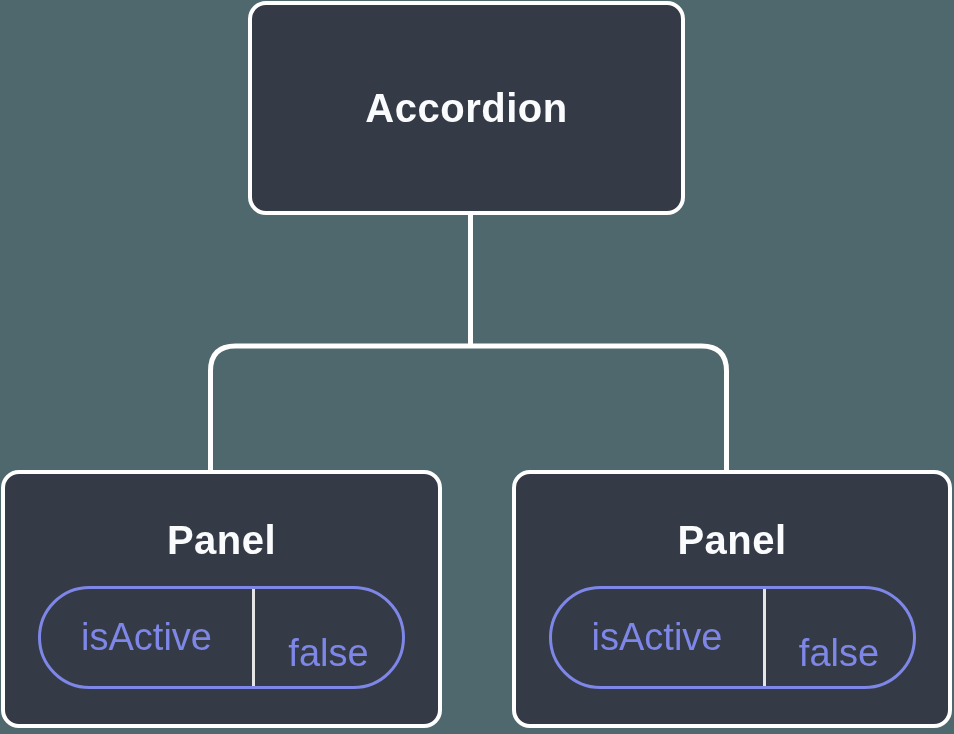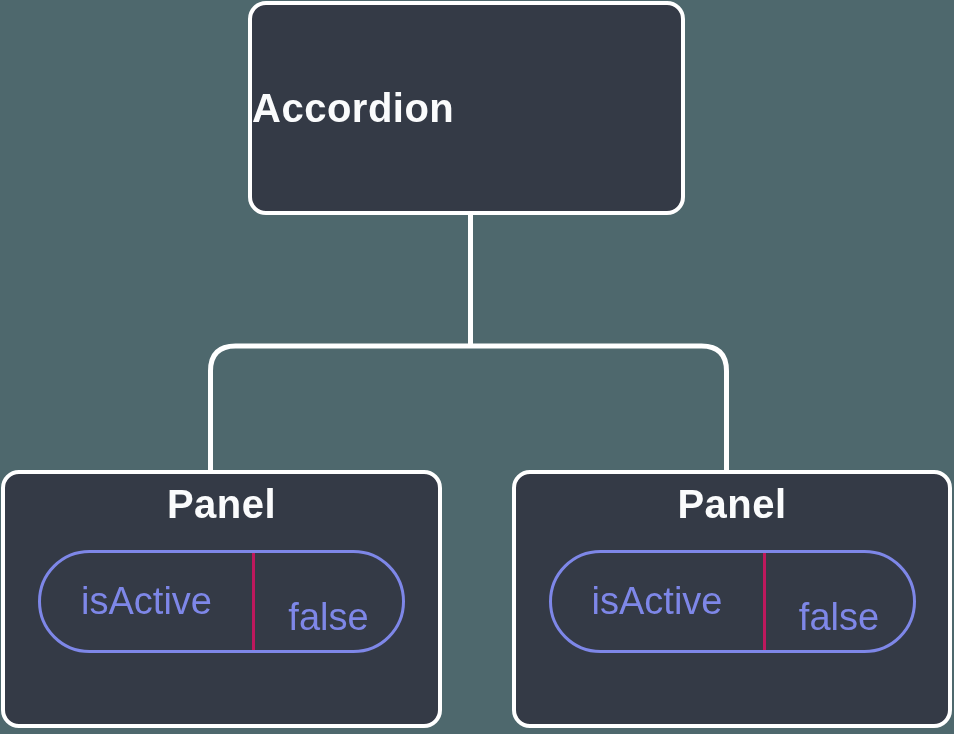--- a/index.html
+++ b/index.html
@@ -28,29 +28,30 @@
     font-size: 40px;
     font-weight: 600;
     text-align: center;
     letter-spacing: 0.5px;
   }
   .root-node {
     left: 248px; top: 1px;
     width: 437px; height: 214px;
     display: flex;
     align-items: center;
-    justify-content: flex-start;
+    justify-content: center;
   }
   .panel-node {
     top: 470px;
     width: 441px; height: 258px;
   }
   .panel-node.left  { left: 1px; }
   .panel-node.right { left: 512px; width: 440px; }
   .panel-node .node-title {
+    margin-top: 36px;
     line-height: 60px;
   }
   .state-pill {
     box-sizing: border-box;
     width: 367px;
     height: 103px;
     margin: 16px auto 0 auto;
     border: 3px solid #7E87E8;
     border-radius: 60px;
     display: flex;
@@ -59,21 +60,21 @@
   .pill-cell {
     display: flex;
     align-items: center;
     justify-content: center;
     color: #7E87E8;
     font-size: 38px;
     font-weight: 400;
   }
   .pill-key {
     width: 211px;
-    border-right: 3px solid #be185d;
+    border-right: 3px solid #e5e5e5;
   }
   .pill-val { flex: 1; margin-top: 32px; }
 </style>
 </head>
 <body>
 
 <div class="stage">
 
   <svg class="connector-svg" width="954" height="734" viewBox="0 0 954 734">
     <path d="M470.5 212 L470.5 346" stroke="#FFFFFF" stroke-width="5" fill="none"></path>

